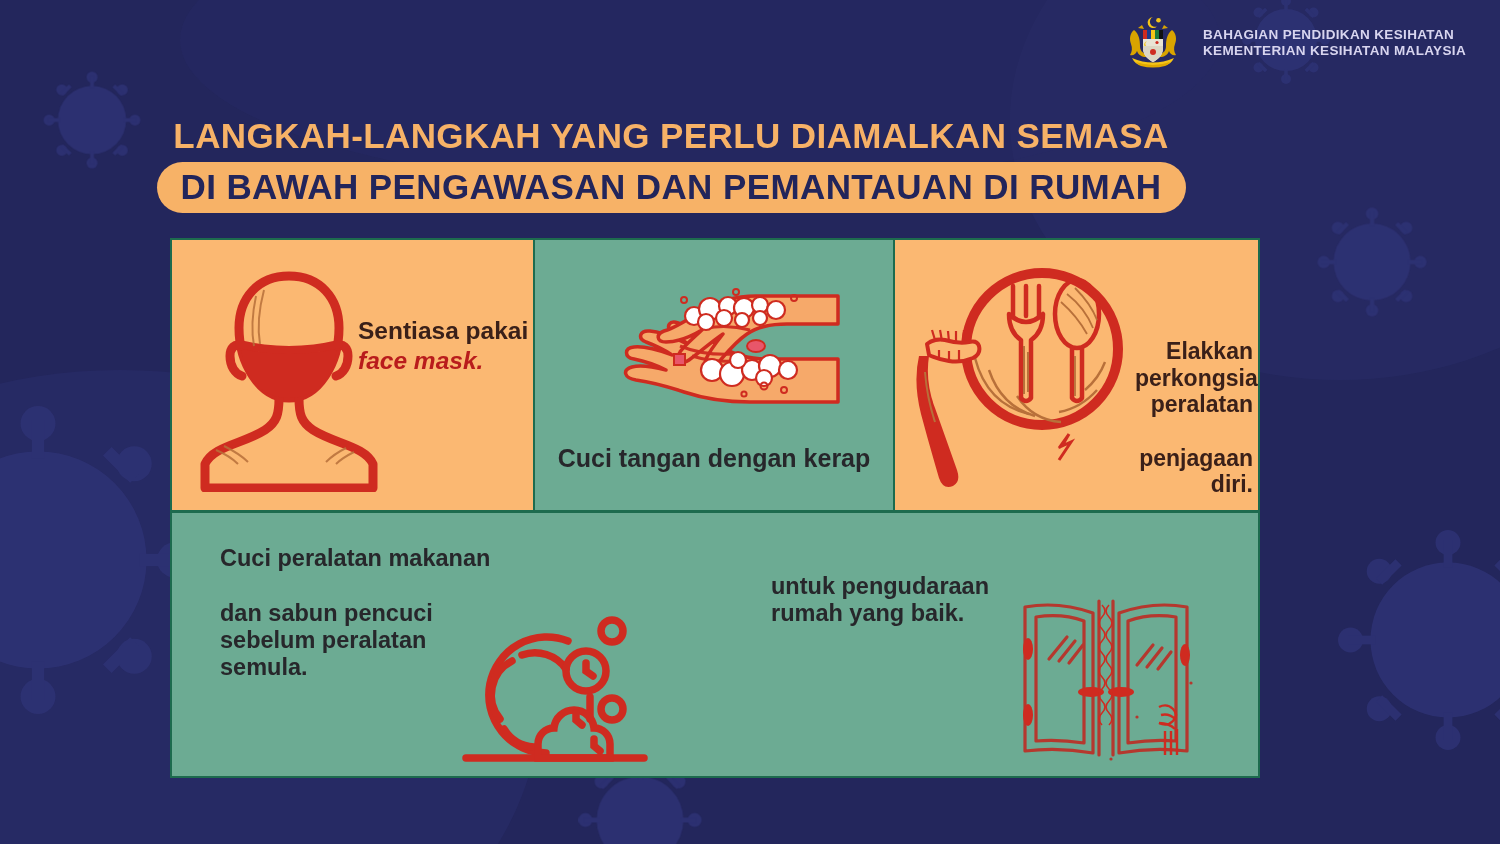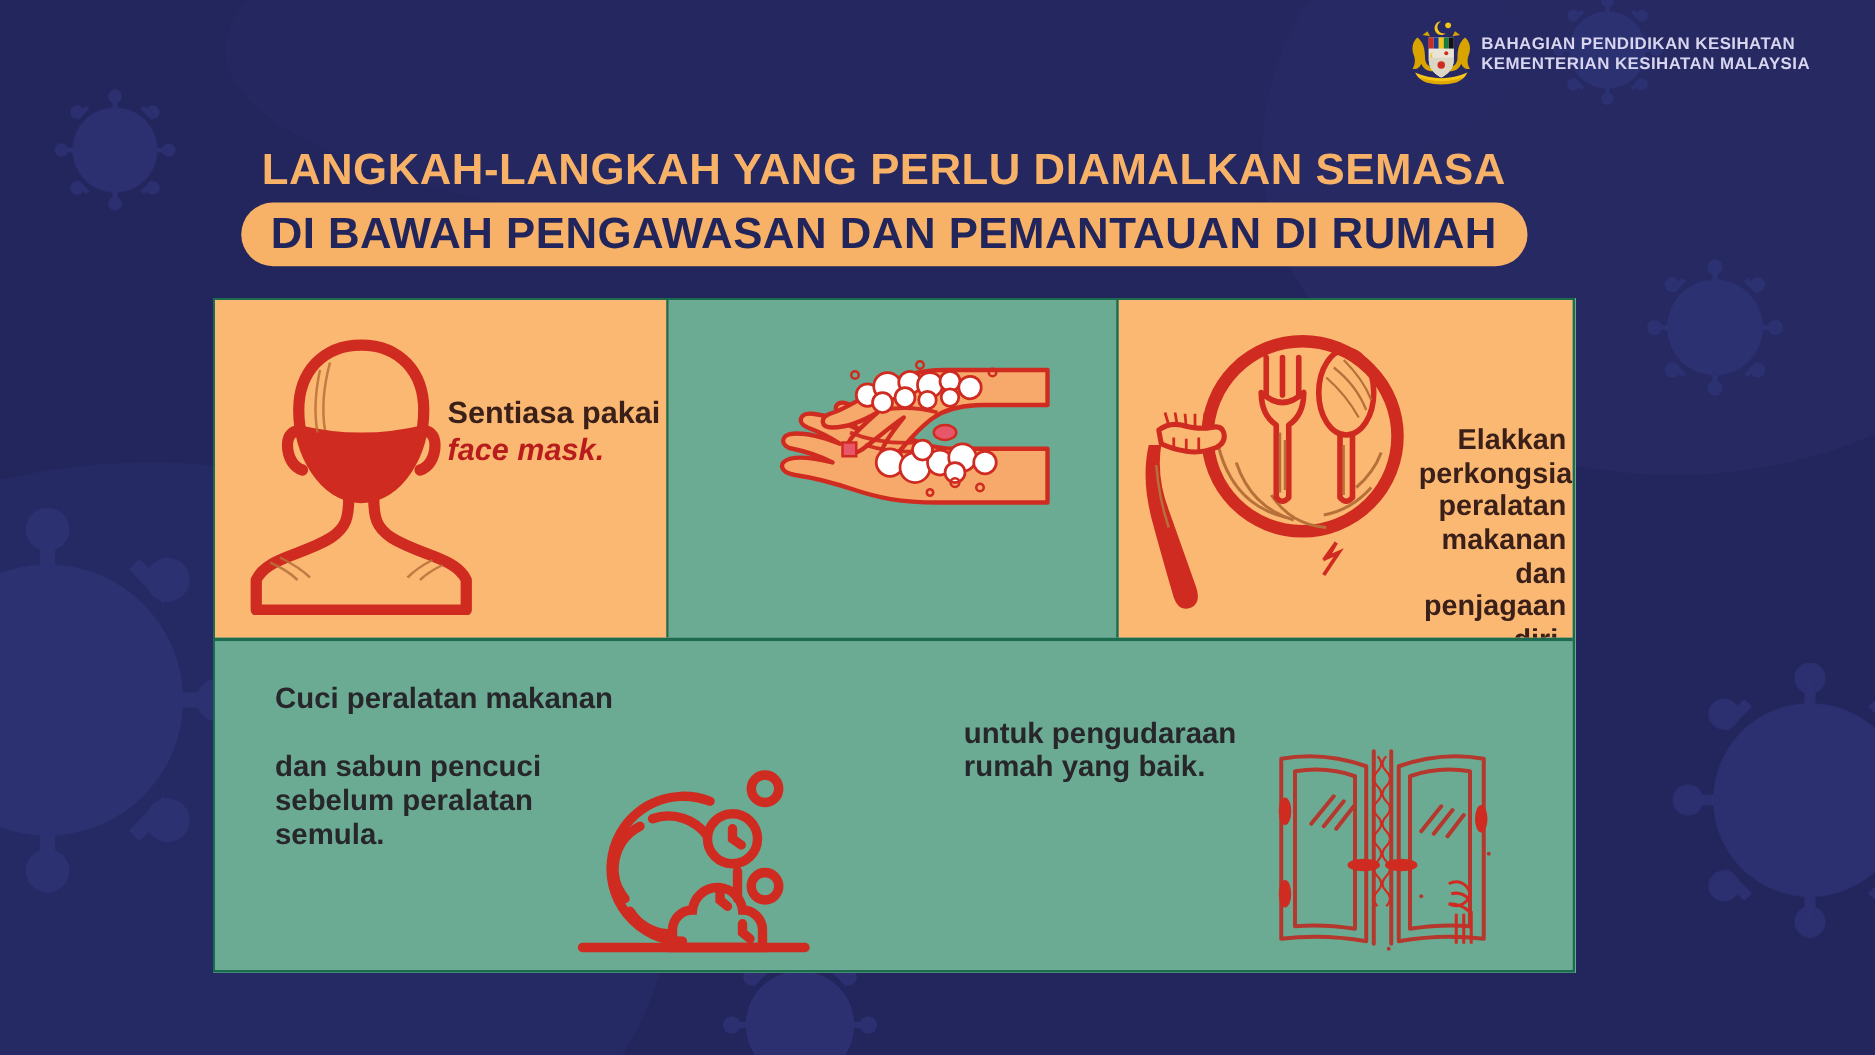--- a/index.html
+++ b/index.html
@@ -10,34 +10,34 @@
     overflow:hidden;
     position:relative;
   }
 
   
   #bg-decor{position:absolute;inset:0;width:1500px;height:844px;pointer-events:none;}
 
   
   .header-logo{
     position:absolute; top:14px; left:1122px;
-    display:flex; align-items:center; gap:1px;
+    display:flex; align-items:center; gap:19px;
   }
   .crest{width:62px;height:58px;flex:none;}
   .org-lines{
     display:flex;flex-direction:column;justify-content:center;line-height:1.18;
   }
   .org-line{
     color:#d8d5ef;font-size:13.5px;font-weight:bold;letter-spacing:.35px;
     white-space:nowrap;
   }
 
   
   .title-wrap{
-    position:absolute;top:118px;left:0;width:1342px;text-align:center;padding-left:36px;
+    position:absolute;top:118px;left:0;width:1342px;text-align:center;
   }
   .title-line1{
     color:#f7b267;
     font-size:35px;font-weight:bold;letter-spacing:.4px;
     line-height:1;
     margin-bottom:9px;
     white-space:nowrap;
   }
   .title-pill{
     display:inline-block;
@@ -240,20 +240,21 @@
         </g>
         <g fill="none" stroke="#cf2b20" stroke-width="2">
           <circle cx="96" cy="18" r="3"></circle>
             <circle cx="148" cy="10" r="3"></circle>
           <circle cx="206" cy="16" r="3"></circle>
             <circle cx="176" cy="104" r="3.5"></circle>
           <circle cx="196" cy="108" r="3"></circle>
             <circle cx="156" cy="112" r="2.6"></circle>
         </g>
       </svg>
+      <div class="ptext t2">Cuci tangan dengan kerap</div>
     </div>
 
     <div class="panel orange p3">
       <svg style="position:absolute;left:14px;top:22px;" width="225" height="230" viewBox="0 0 225 230" xmlns="http://www.w3.org/2000/svg">
 
         <circle cx="133" cy="87" r="76" fill="none" stroke="#cf2b20" stroke-width="10"></circle>
         <g fill="none" stroke="#b8703a" stroke-width="2.4">
           <path d="M66 96 q12 46 54 56"></path>
           <path d="M80 108 q12 36 46 46"></path>
           <path d="M108 134 q16 24 44 26"></path>
@@ -296,21 +297,21 @@
           <path d="M20 94 q-4 26 6 52 q10 28 22 62 q4 12 -4 16 q-10 4 -14 -8 q-10 -34 -18 -64 q-8 -32 -2 -58z" fill="#cf2b20"></path>
           <path d="M16 110 q2 26 10 50" fill="none" stroke="#b8703a" stroke-width="2"></path>
         </g>
 
         <path d="M150 186 l10 -14 l-7 12 l9 -4 l-12 18" fill="none" stroke="#cf2b20" stroke-width="3"></path>
       </svg>
       <div class="ptext t3">
         <span>Elakkan</span><br>
         <span>perkongsian</span><br>
         <span>peralatan</span><br>
-        <span>makanan dan</span><br>
+        <br>
         <span>penjagaan diri.</span>
       </div>
     </div>
   </div>
 
   <div class="row row-bottom">
 
     <div class="panel green p4">
       <div class="ptext t4">
         <span>Cuci peralatan makanan</span><br>

